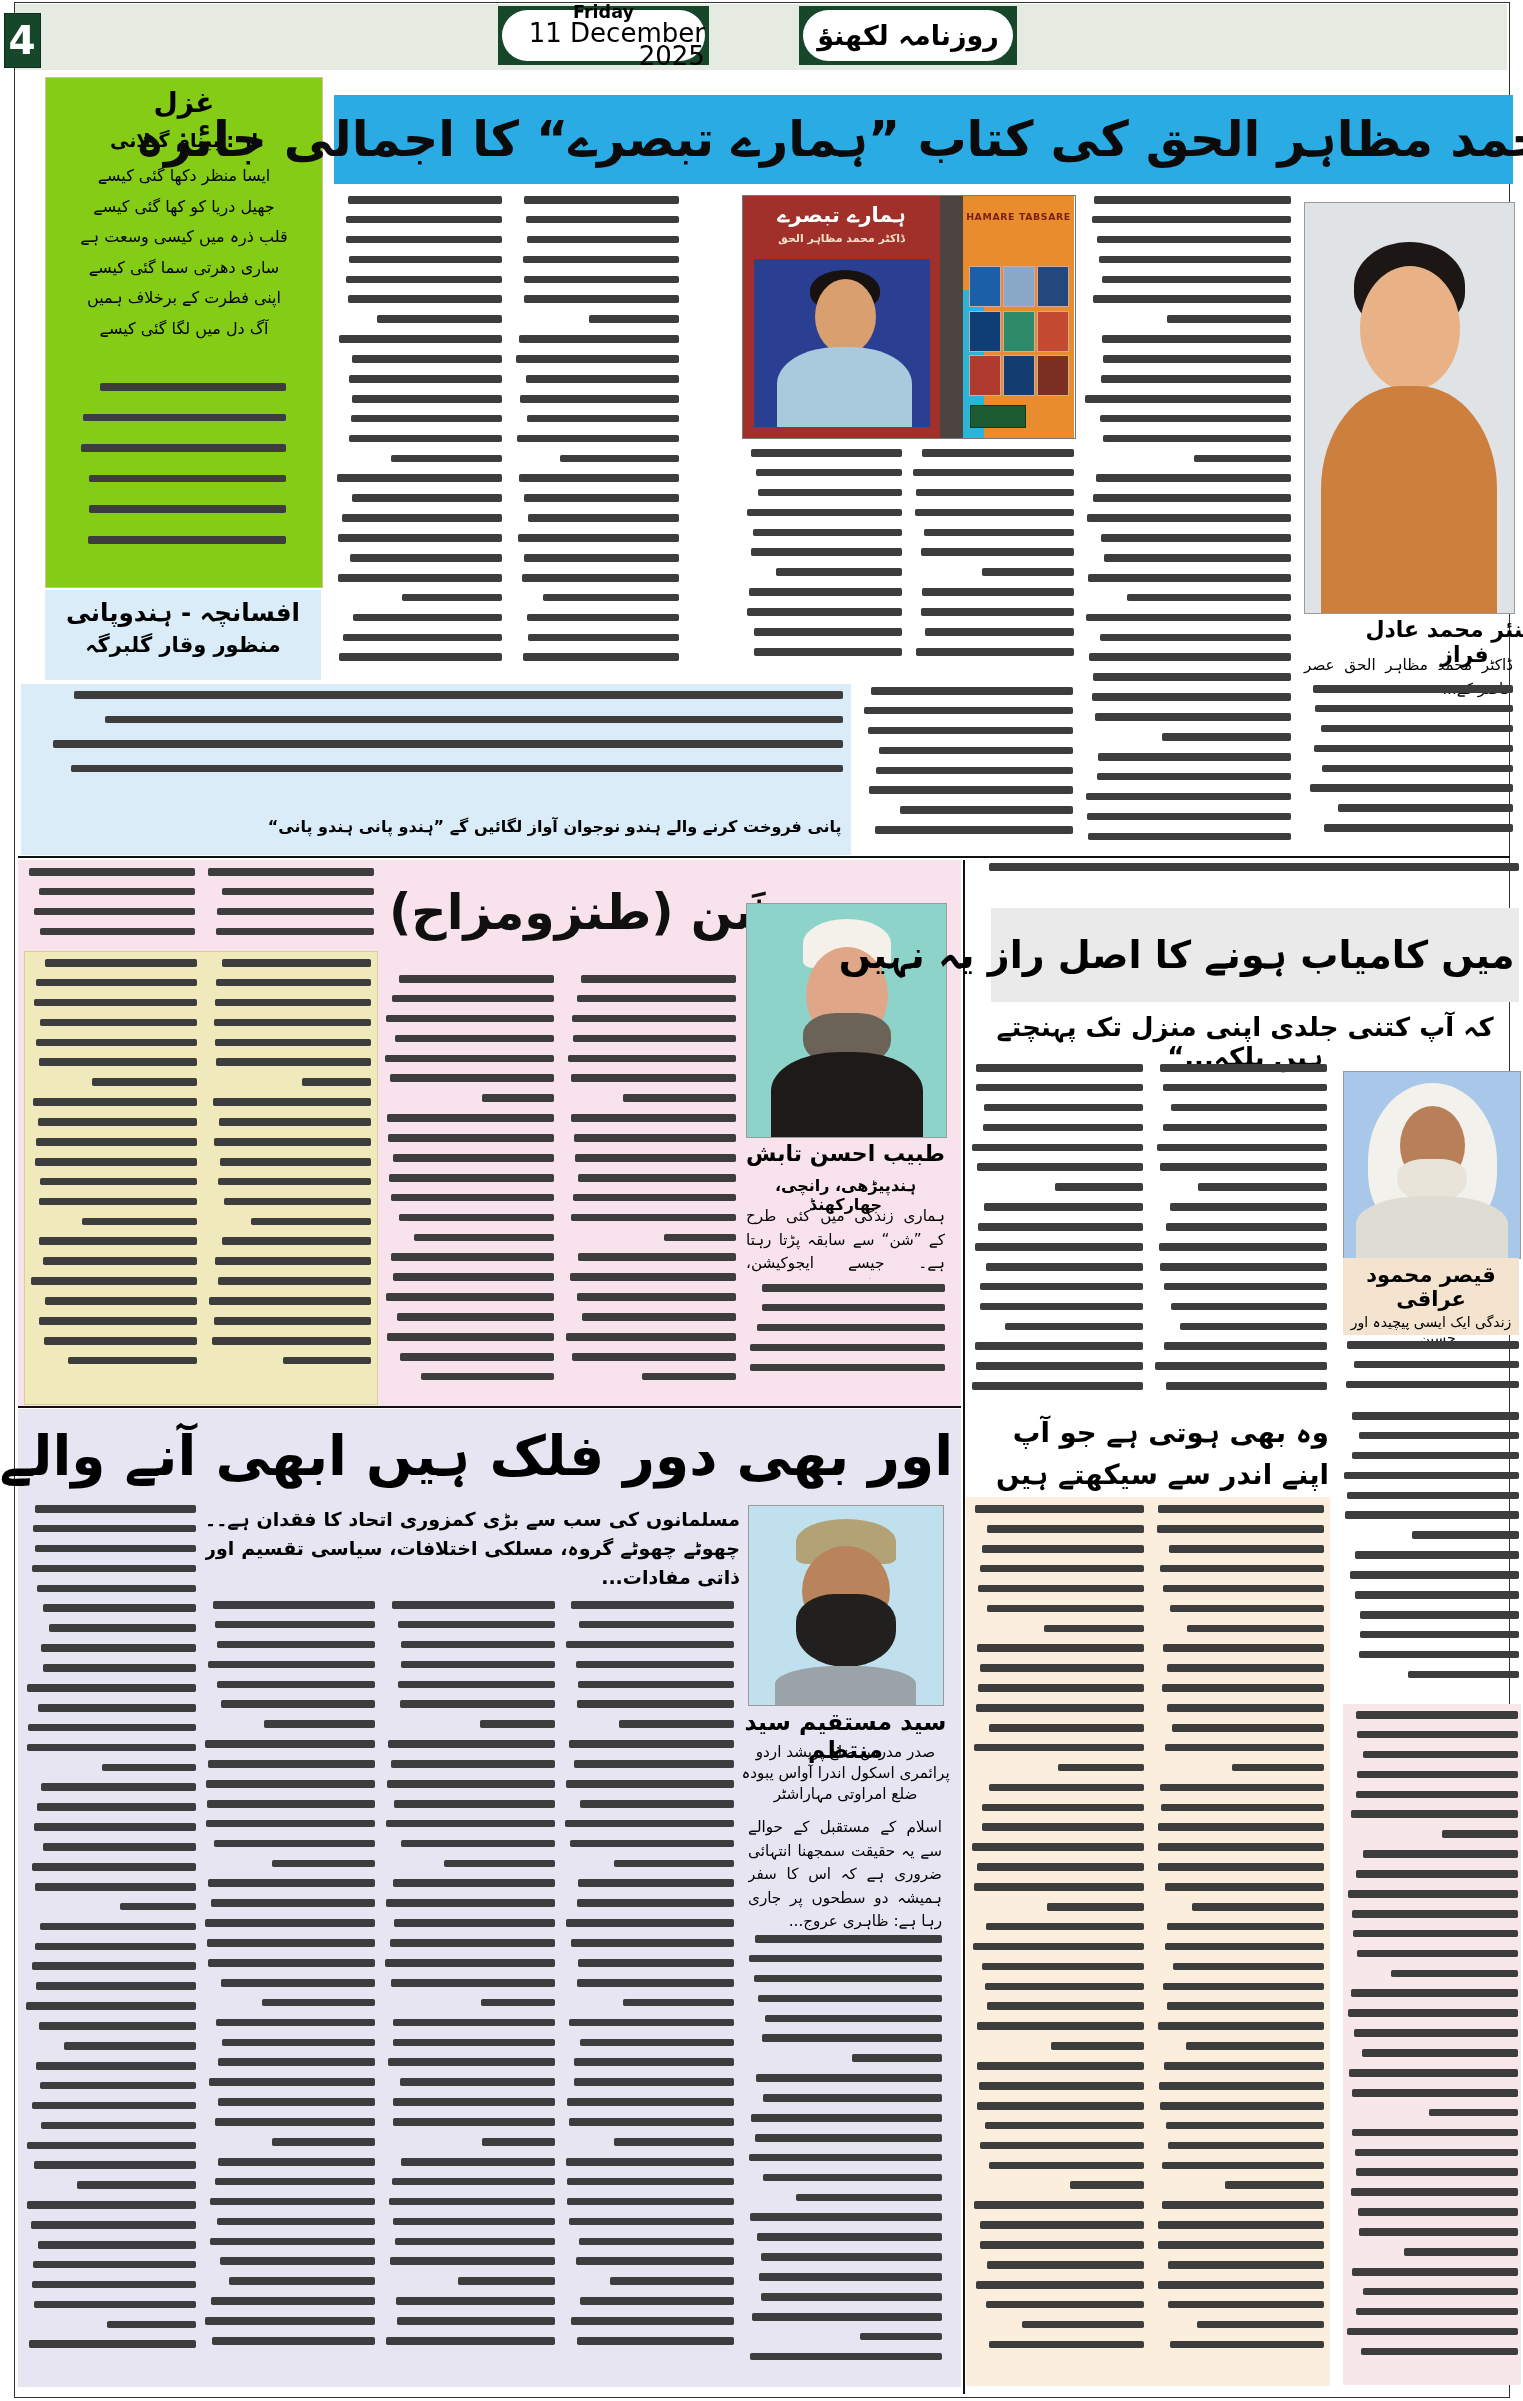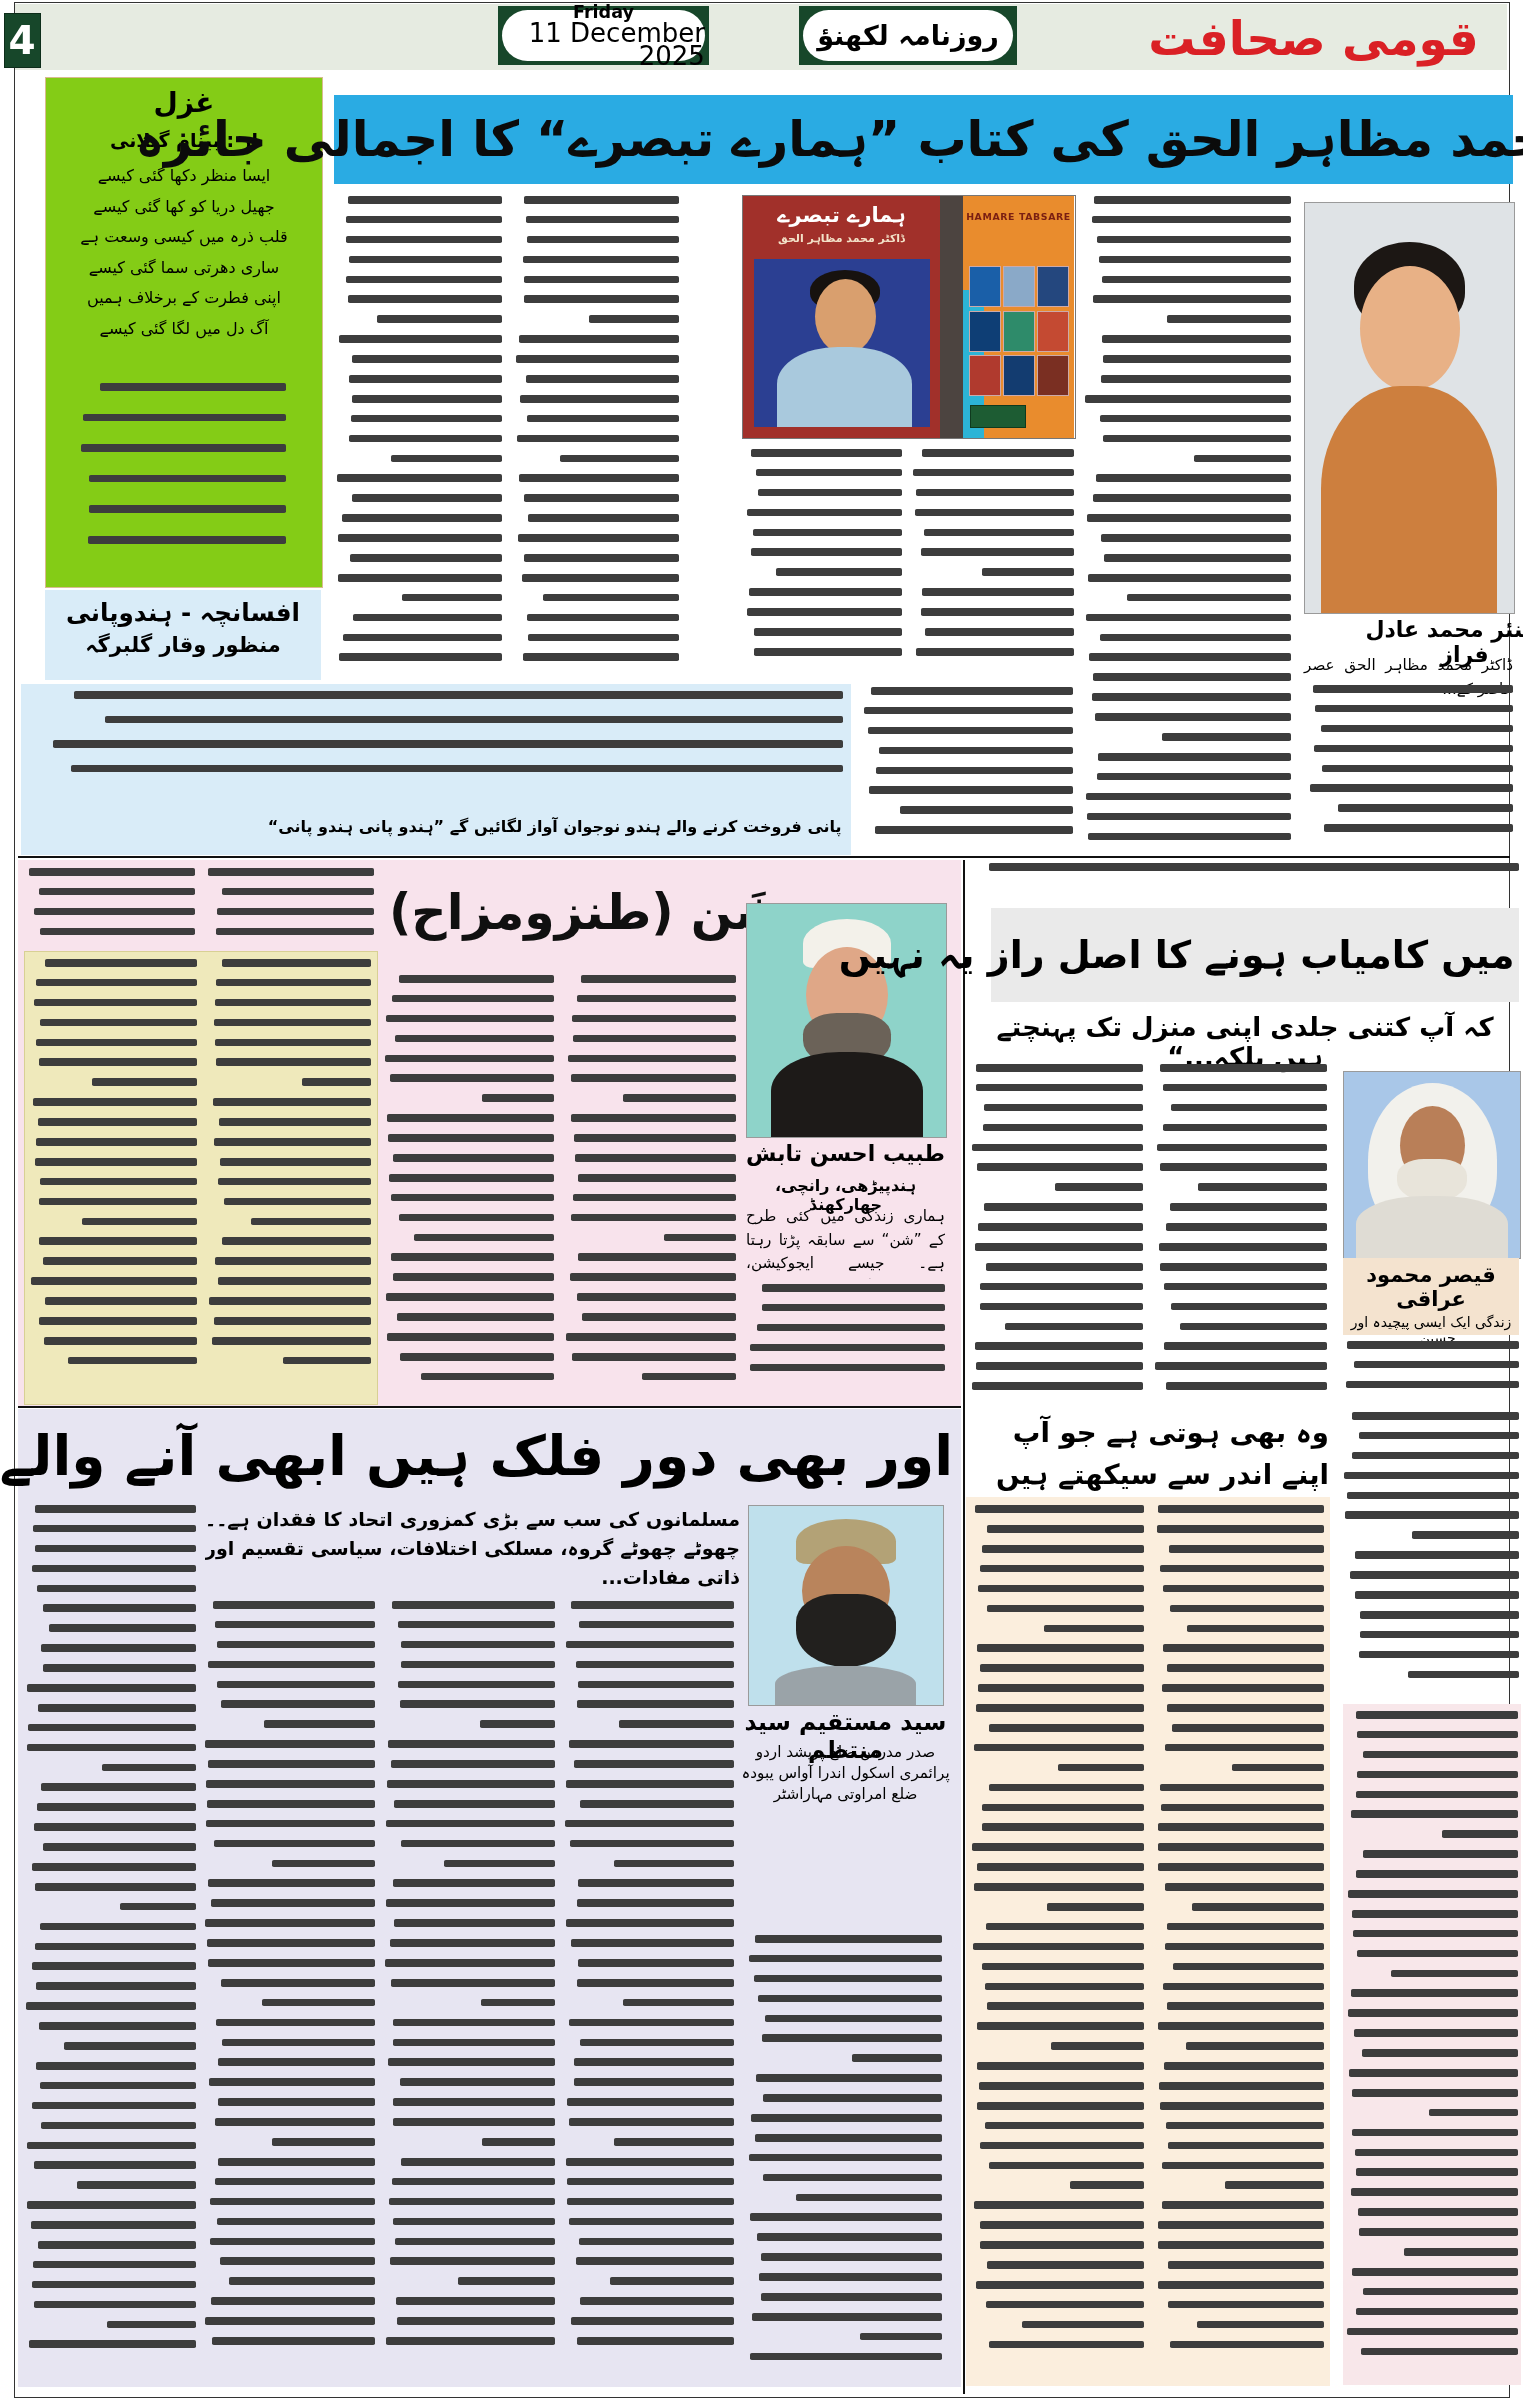--- a/index.html
+++ b/index.html
@@ -99,21 +99,20 @@
       <div class="date">11 December 2025</div>
     </div>
   </div>
 
   <div class="abs greenbox" style="left:799px;top:5.9px;width:218px;height:59px;">
     <div class="greeninner">
       <div class="edition rtl">روزنامہ لکھنؤ</div>
     </div>
   </div>
 
-  <div class="abs urdu-mast rtl" style="left:1114px;top:10.6px;width:399px;height:56px;">قومی صحافت</div>
 
   <div class="abs ghazal rtl" style="left:45px;top:77px;width:276px;height:509px;">
     <div class="gz-title">غزل</div>
     <div class="gz-by">از : بینام گیلانی</div>
     <div style="padding-top:10.6px;">
       <div class="verse">ایسا منظر دکھا گئی کیسے</div>
       <div class="verse">جھیل دریا کو کھا گئی کیسے</div>
       <div class="verse">قلب ذرہ میں کیسی وسعت ہے</div>
       <div class="verse">ساری دھرتی سما گئی کیسے</div>
       <div class="verse">اپنی فطرت کے برخلاف ہمیں</div>
@@ -843,20 +842,21 @@
       <div class="tl" style="width: 98.1363%; margin-bottom: 12.3px;"></div>
       <div class="tl" style="width: 97.9964%; margin-bottom: 12.3px;"></div>
       <div class="tl" style="width: 97.0207%; margin-bottom: 12.3px;"></div>
       <div class="tl" style="width: 91.2892%; margin-bottom: 12.3px;"></div>
       <div class="tl" style="width: 93.1787%; margin-bottom: 12.3px;"></div>
       <div class="tl" style="width: 73.1283%; margin-bottom: 12.3px;"></div>
       <div class="tl" style="width: 90.8079%; margin-bottom: 12.3px;"></div>
       <div class="tl" style="width: 96.1155%; margin-bottom: 12.3px;"></div>
       <div class="tl" style="width: 92.6243%; margin-bottom: 12.3px;"></div>
     </div>
+  <div class="abs smalltext rtl" style="left:748px;top:1816px;width:194px;height:115px;overflow:hidden;">اسلام کے مستقبل کے حوالے سے یہ حقیقت سمجھنا انتہائی ضروری ہے کہ اس کا سفر ہمیشہ دو سطحوں پر جاری رہا ہے: ظاہری عروج...</div>
   <div class="abs fill" style="left:748px;top:1935px;width:194px;height:440px;">
       <div class="tl" style="width: 96.4108%; margin-bottom: 12.3px;"></div>
       <div class="tl" style="width: 99.3059%; margin-bottom: 12.3px;"></div>
       <div class="tl" style="width: 96.6738%; margin-bottom: 12.3px;"></div>
       <div class="tl" style="width: 94.965%; margin-bottom: 12.3px;"></div>
       <div class="tl" style="width: 91.3709%; margin-bottom: 12.3px;"></div>
       <div class="tl" style="width: 92.7125%; margin-bottom: 12.3px;"></div>
       <div class="tl" style="width: 46.4819%; margin-bottom: 12.3px;"></div>
       <div class="tl" style="width: 95.6349%; margin-bottom: 12.3px;"></div>
       <div class="tl" style="width: 92.3392%; margin-bottom: 12.3px;"></div>

